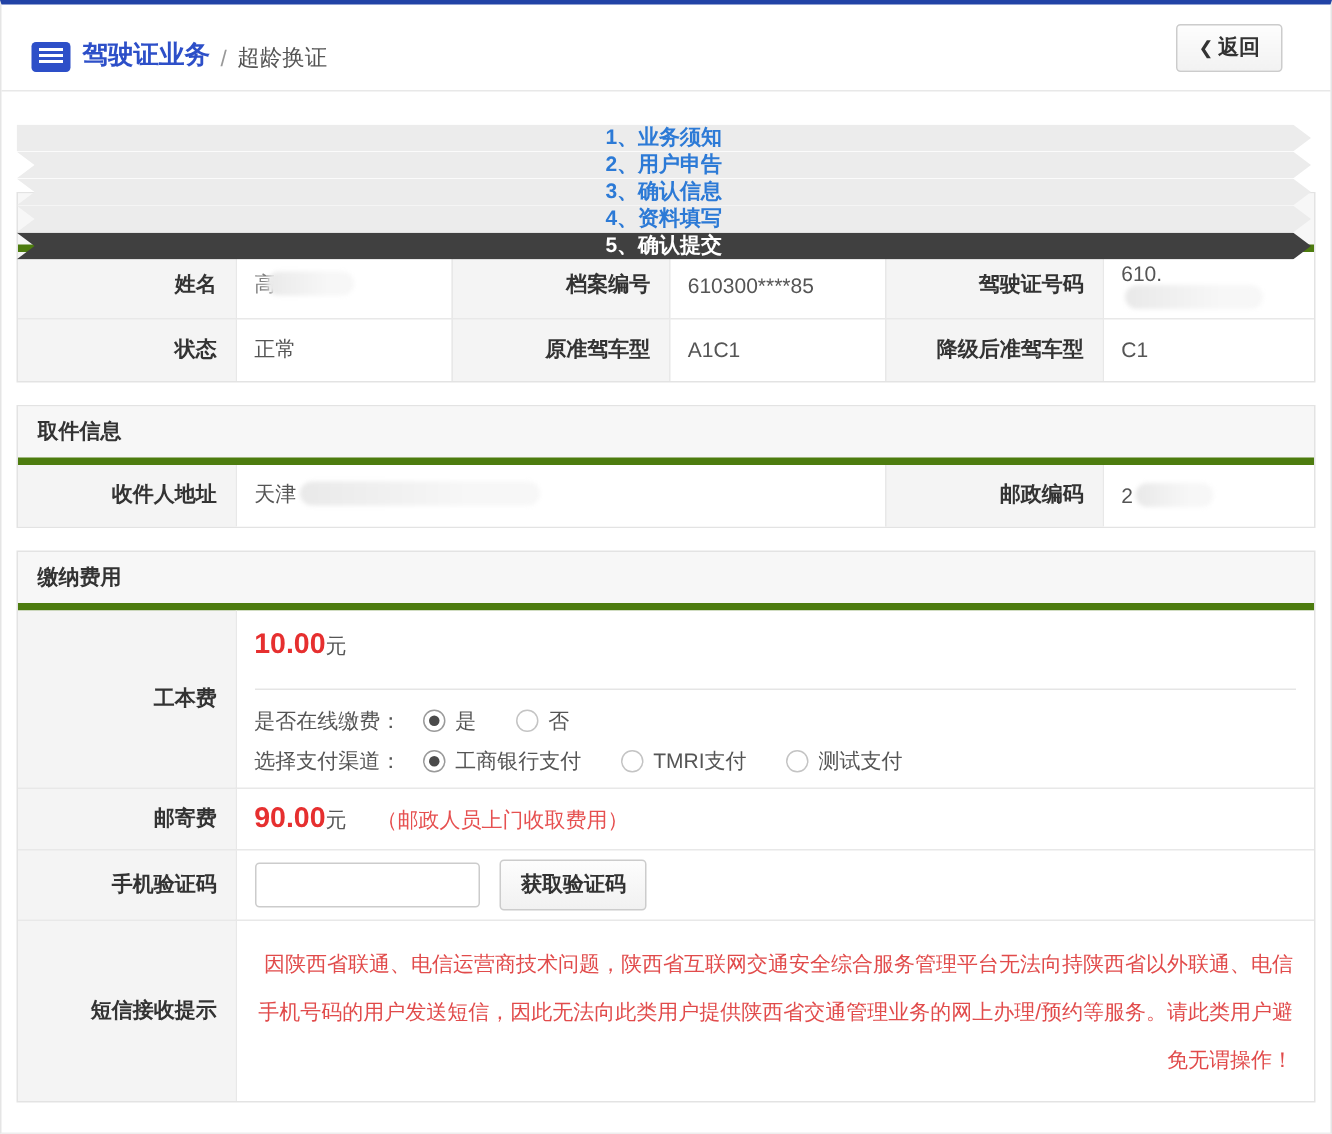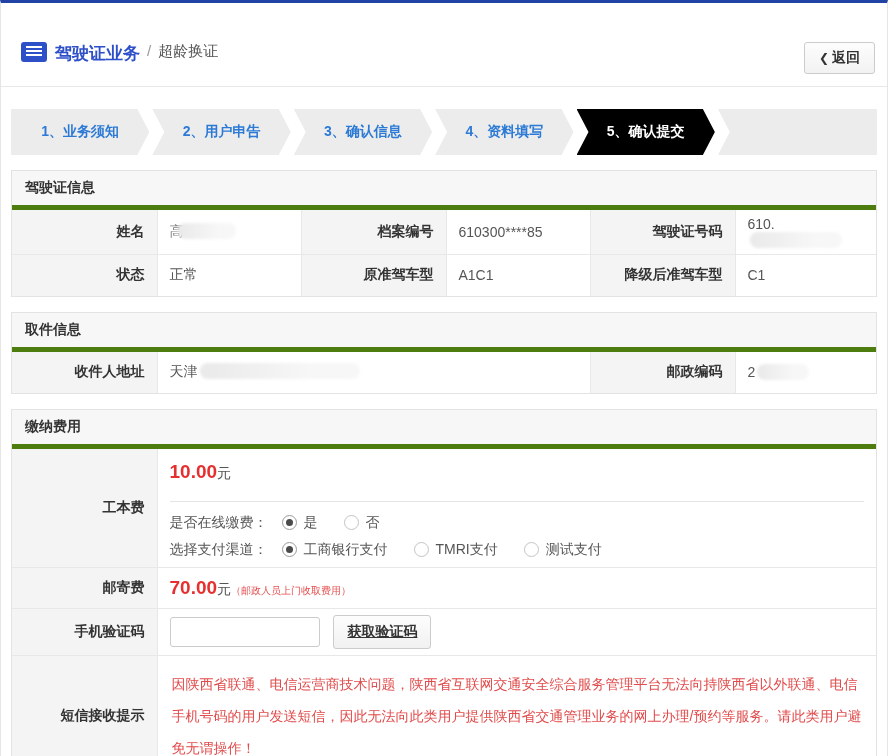--- a/index.html
+++ b/index.html
@@ -14,24 +14,23 @@
     border-left: 1px solid #e5e5e5;
     border-right: 1px solid #e5e5e5;
     border-bottom: 1px solid #eee;
     border-top: 3px solid #2243a6;
     background: #fff;
     position: relative;
   }
   
   .header {
     display: flex;
-    align-items: flex-start;
-    padding: 13px 12px 12px 20px;
+    align-items: flex-end;
+    padding: 13px 32px 12px 20px;
     border-bottom: 1px solid #e8e8e8;
-    margin-top: 26px;
   }
   .menu-icon {
     width: 26px; height: 20px;
     background: #2d4fc8;
     border-radius: 3px;
     margin-right: 8px;
     position: relative;
     flex: 0 0 auto;
   }
   .menu-icon::before {
@@ -53,39 +52,40 @@
     color: #333;
     font-weight: bold;
     cursor: pointer;
     font-family: inherit;
   }
   .back-chevron { font-size: 12px; margin-right: 3px; font-weight: bold; }
   
   .steps {
     display: flex;
     margin: 22px 10px 0 10px;
-    height: 46px;
+    height: 30px;
+    flex-direction: column;
   }
   .step {
     flex: 1 1 0;
     background: #ececec;
     color: #2c7ad6;
     font-size: 14px;
     font-weight: bold;
     display: flex;
     align-items: center;
     justify-content: center;
     margin-right: 3px;
     clip-path: polygon(0 0, calc(100% - 12px) 0, 100% 50%, calc(100% - 12px) 100%, 0 100%, 12px 50%);
     cursor: pointer;
   }
   .step:first-child {
     clip-path: polygon(0 0, calc(100% - 12px) 0, 100% 50%, calc(100% - 12px) 100%, 0 100%);
   }
-  .step.active { background: #000000; color: #fff; }
+  .step.active { background: #404040; color: #fff; }
   .step-filler {
     flex: 1.15 1 0;
     background: #ececec;
     margin-right: 0;
     clip-path: polygon(0 0, 100% 0, 100% 100%, 0 100%, 12px 50%);
   }
   
   .section {
     margin: 15px 10px 0 10px;
     border: 1px solid #e3e3e3;
@@ -129,21 +129,21 @@
     background: linear-gradient(90deg, #e9e9e9, #f7f7f7 70%);
     border-radius: 8px;
     filter: blur(1.5px);
     vertical-align: -3px;
     margin-left: 2px;
   }
   .partial { opacity: .75; }
   
   .fee-amount { font-size: 19px; font-weight: bold; color: #e62f2f; }
   .fee-unit { font-size: 14px; color: #555; }
-  .fee-note { font-size: 10px; color: #e65050; margin-left: 0; }
+  .fee-note { font-size: 14px; color: #e65050; margin-left: 20px; }
   .fee-block { padding: 6px 0; }
   .fee-divider { border: none; border-top: 1px solid #e5e5e5; margin: 12px 0; }
   .radio-line { display: flex; align-items: center; margin: 9px 0 2px 0; color: #555; font-size: 14px; }
   .radio-line .group-label { margin-right: 14px; color: #555; }
   .radio-opt { display: inline-flex; align-items: center; margin-right: 26px; cursor: pointer; }
   .radio {
     width: 15px; height: 15px;
     border: 1px solid #c4c4c4;
     border-radius: 50%;
     background: #fff;
@@ -175,27 +175,27 @@
     background: linear-gradient(#fdfdfd, #f1f1f1);
     border: 1px solid #ccc;
     border-radius: 3px;
     padding: 7px 13px;
     font-size: 14px;
     font-weight: bold;
     color: #333;
     cursor: pointer;
     vertical-align: middle;
     font-family: inherit;
-    text-decoration: underline;
   }
   .sms-tip {
     color: #e14b4b;
     font-size: 14px;
     line-height: 2.3;
     padding: 6px 2px;
+    text-align: right;
   }
   td.tip-cell { padding-top: 10px; padding-bottom: 10px; }
 </style>
 </head>
 <body>
 
 <div class="page">
 
   <div class="header">
     <span class="menu-icon"></span>
@@ -307,21 +307,21 @@
             <span class="radio-opt">
                   <span class="radio"></span>
                   <span>测试支付</span>
                 </span>
           </div>
         </td>
       </tr>
       <tr>
         <td class="lbl">邮寄费</td>
         <td class="val">
-          <span class="fee-amount">70.00</span><span class="fee-unit">元</span><span class="fee-note">（邮政人员上门收取费用）</span>
+          <span class="fee-amount">90.00</span><span class="fee-unit">元</span><span class="fee-note">（邮政人员上门收取费用）</span>
         </td>
       </tr>
       <tr>
         <td class="lbl">手机验证码</td>
         <td class="val">
           <input class="code-input" type="text" value="" style="">
           <button class="code-btn">获取验证码</button>
         </td>
       </tr>
       <tr>

